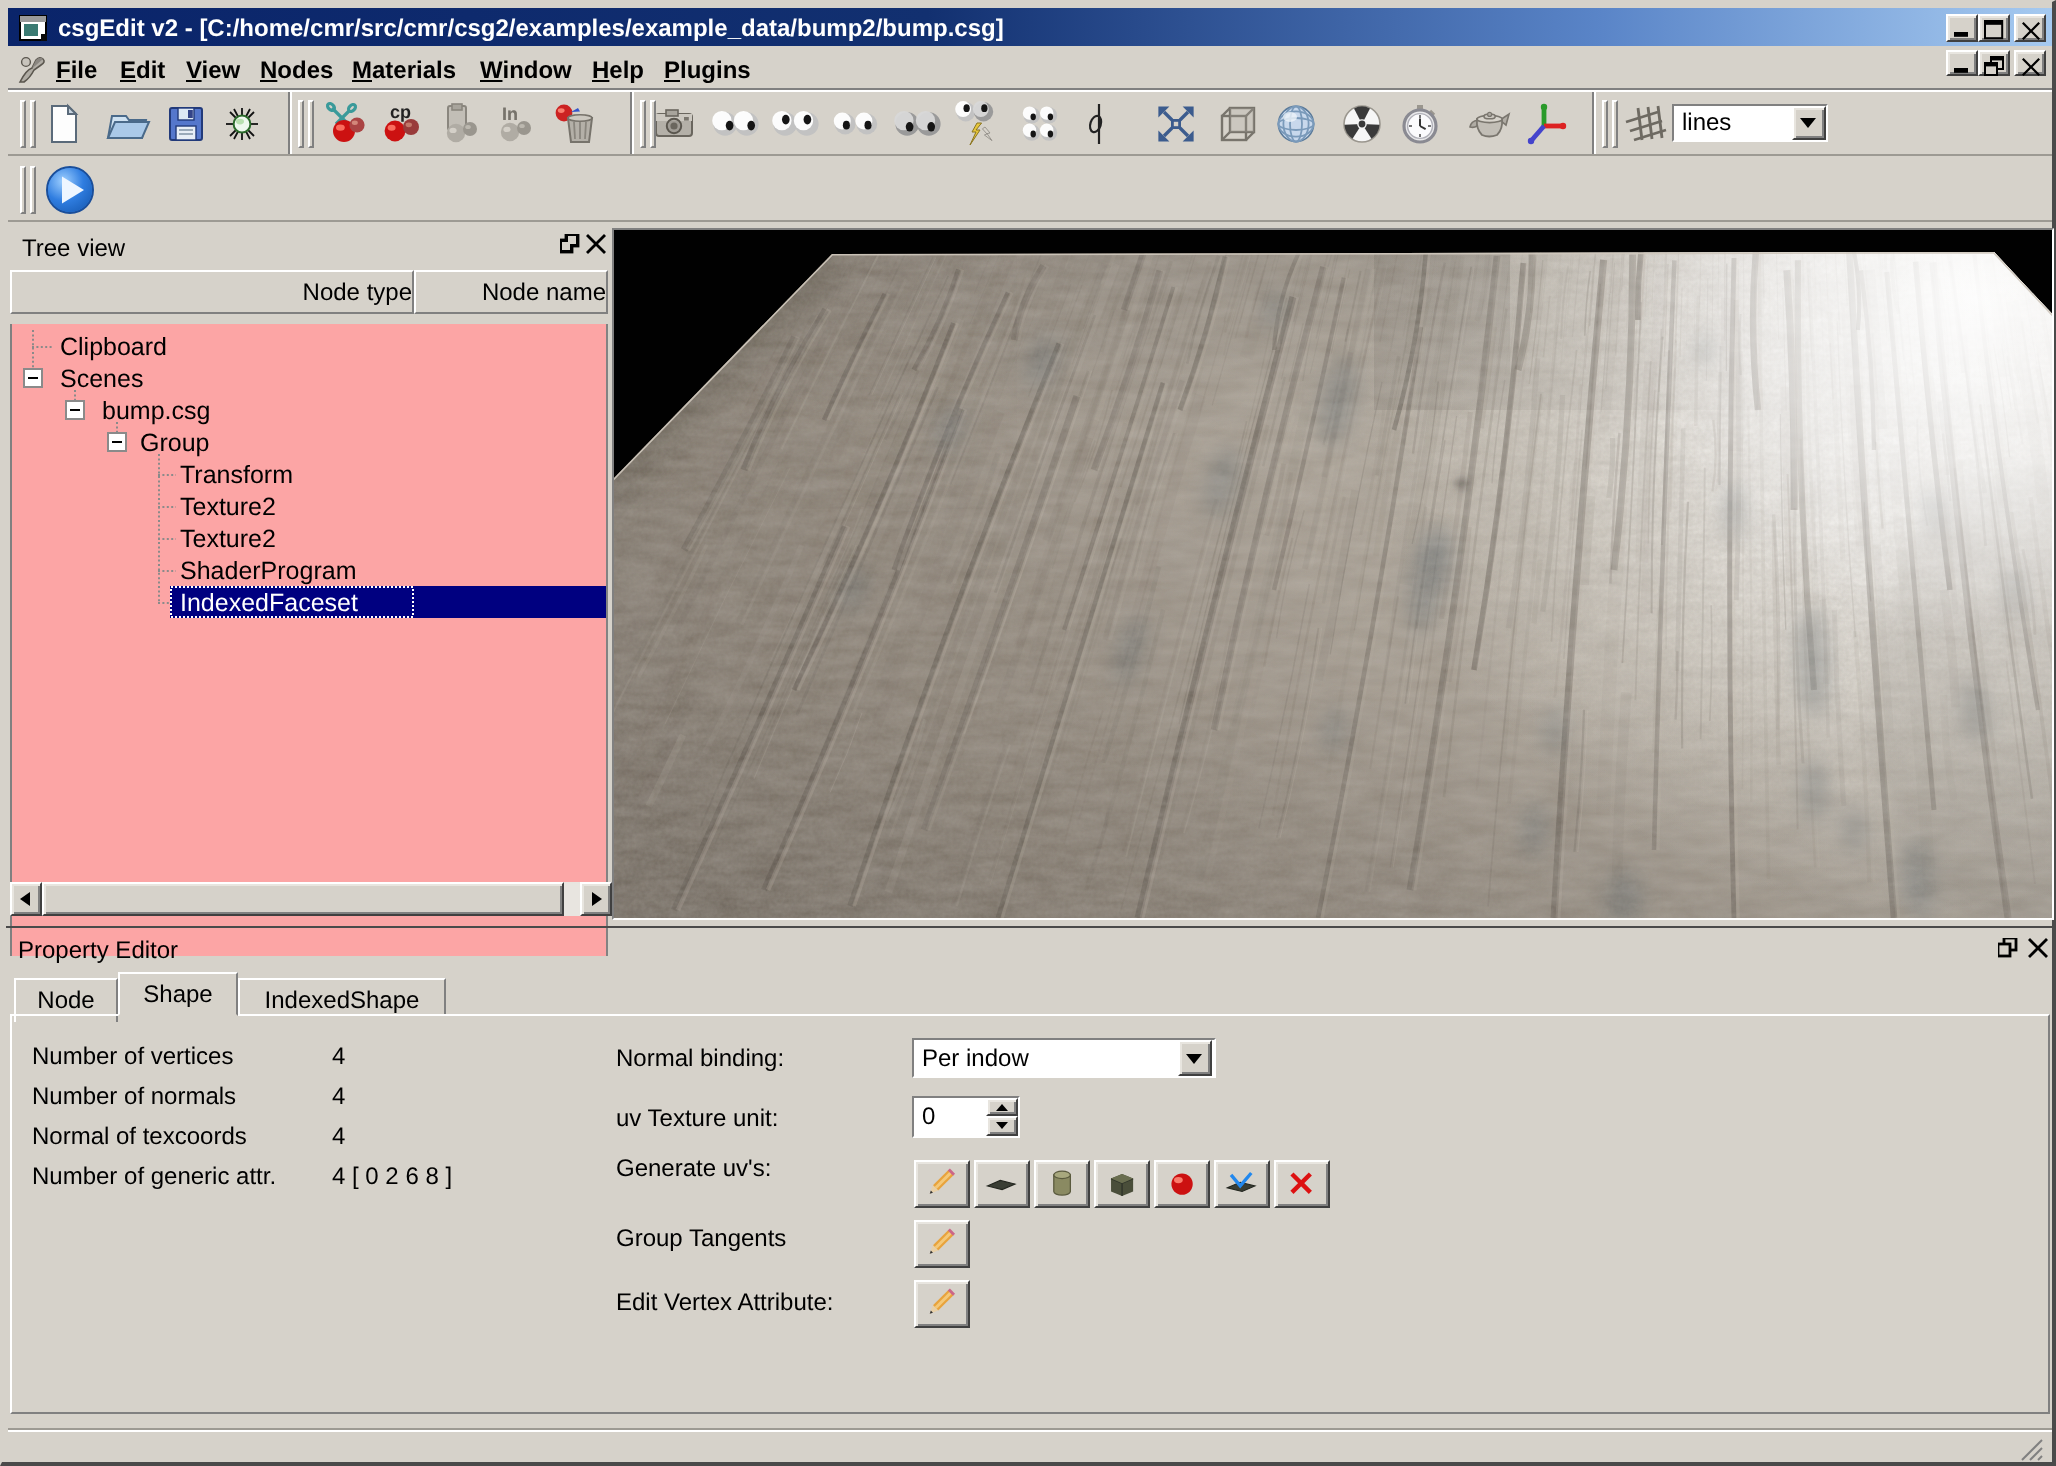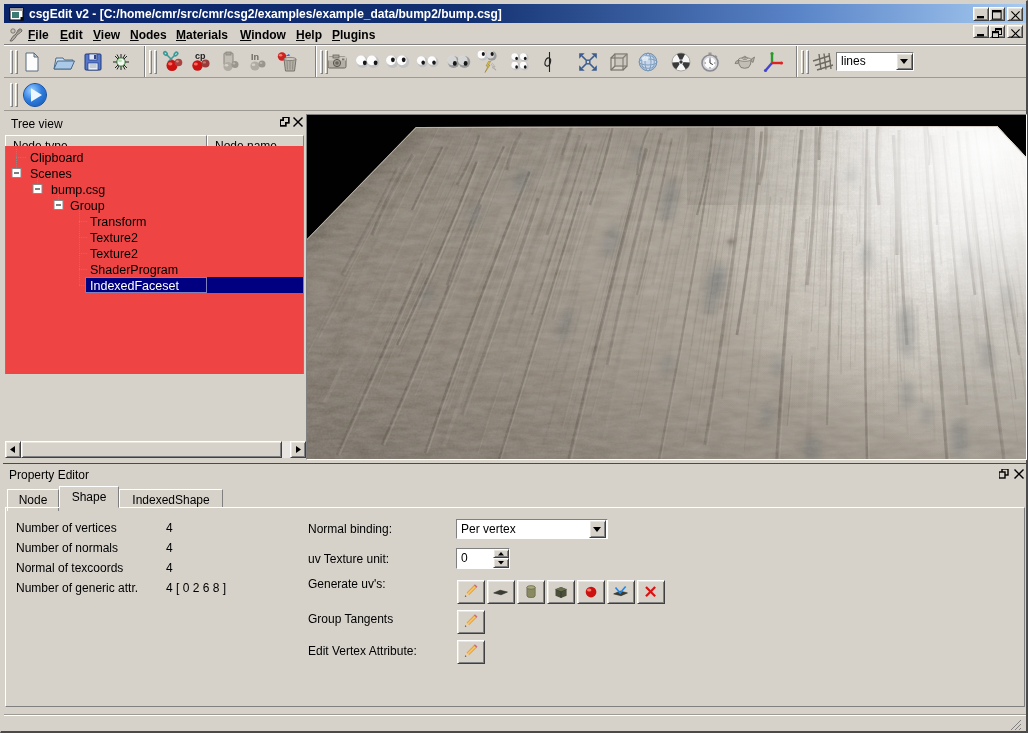--- a/index.html
+++ b/index.html
@@ -29,27 +29,27 @@
 
   
   #tb1 { left:3px; top:45px; width:1022px; height:32px; border-bottom:1px solid #9d9a93; }
   #tb2 { left:3px; top:78px; width:1022px; height:32px; border-bottom:1px solid #9d9a93; }
   .grip { position:absolute; top:4px; width:3px; height:24px; background:#d6d2ca;
     border-top:1px solid #fff; border-left:1px solid #fff; border-right:1px solid #808080; border-bottom:1px solid #808080; }
   .tsep { position:absolute; top:0; width:2px; height:31px; border-left:1px solid #808080; border-right:1px solid #fff; }
   .ticon { position:absolute; top:4px; width:24px; height:24px; }
 
   
-  #treedock { left:2px; top:113px; width:303px; height:346px; }
+  #treedock { left:2px; top:113px; width:303px; height:346px;text-align:right; }
   #treetitle { position:absolute; left:0; top:0; width:303px; height:19px; }
   #treetitle .t { position:absolute; left:8px; top:3px; }
   #treehdr { position:absolute; left:2px; top:21px; width:299px; height:22px; }
   .hdrcell { position:absolute; top:0; height:22px; background:#d6d2ca;
     border-top:1px solid #fff; border-left:1px solid #fff; border-right:1px solid #808080; border-bottom:1px solid #808080; padding:3px 0 0 7px; }
-  #treebody { position:absolute; left:2px; top:32px; width:299px; height:228px; background:#ef4444; overflow:hidden;
+  #treebody { position:absolute; left:2px; top:48px; width:299px; height:316px; background:#fca5a5; overflow:hidden;
      border-left:1px solid #808080; border-right:1px solid #828282;}
   #hscroll { position:absolute; left:2px; top:327px; width:299px; height:17px; background:#d6d2ca; }
 
   #viewport { left:305px; top:113px; width:721px; height:346px;
      border-top:1px solid #808080; border-left:1px solid #808080; border-right:1px solid #fff; border-bottom:1px solid #fff; background:#000; }
 
   
   #propdock { left:2px; top:464px; width:1024px; height:248px; }
   #proptitle { position:absolute; left:6px; top:3px; }
   .tab { position:absolute; background:#d6d2ca; border-top:1px solid #fff; border-left:1px solid #fff; border-right:1px solid #808080;
@@ -1367,21 +1367,21 @@
       <div class="plabel" style="left:160px;top:53px">4</div>
       <div class="plabel" style="left:160px;top:73px">4 [ 0 2 6 8 ]</div>
 
       <div class="plabel" style="left:302px;top:14px">Normal binding:</div>
       <div class="plabel" style="left:302px;top:44px">uv Texture unit:</div>
       <div class="plabel" style="left:302px;top:69px">Generate uv's:</div>
       <div class="plabel" style="left:302px;top:104px">Group Tangents</div>
       <div class="plabel" style="left:302px;top:136px">Edit Vertex Attribute:</div>
 
       <div class="abs sunken" style="left:450px;top:11px;width:152px;height:20px;background:#fff;">
-        <div style="position:absolute;left:4px;top:2px;">Per vertex</div>
+        <div style="position:absolute;left:4px;top:2px;">Per indow</div>
         <div class="btn3d abs" style="left:132px;top:0px;width:17px;height:18px;"></div>
         <svg class="abs" style="left:136px;top:7px" width="9" height="6">
             <path d="M0 0 L8 0 L4 5 Z" fill="#000"></path>
           </svg>
       </div>
 
       <div class="abs sunken" style="left:450px;top:40px;width:54px;height:21px;background:#fff;">
         <div style="position:absolute;left:4px;top:2px;">0</div>
         <div class="btn3d abs" style="left:36px;top:0px;width:16px;height:9px;"></div>
         <div class="btn3d abs" style="left:36px;top:9px;width:16px;height:10px;"></div>

